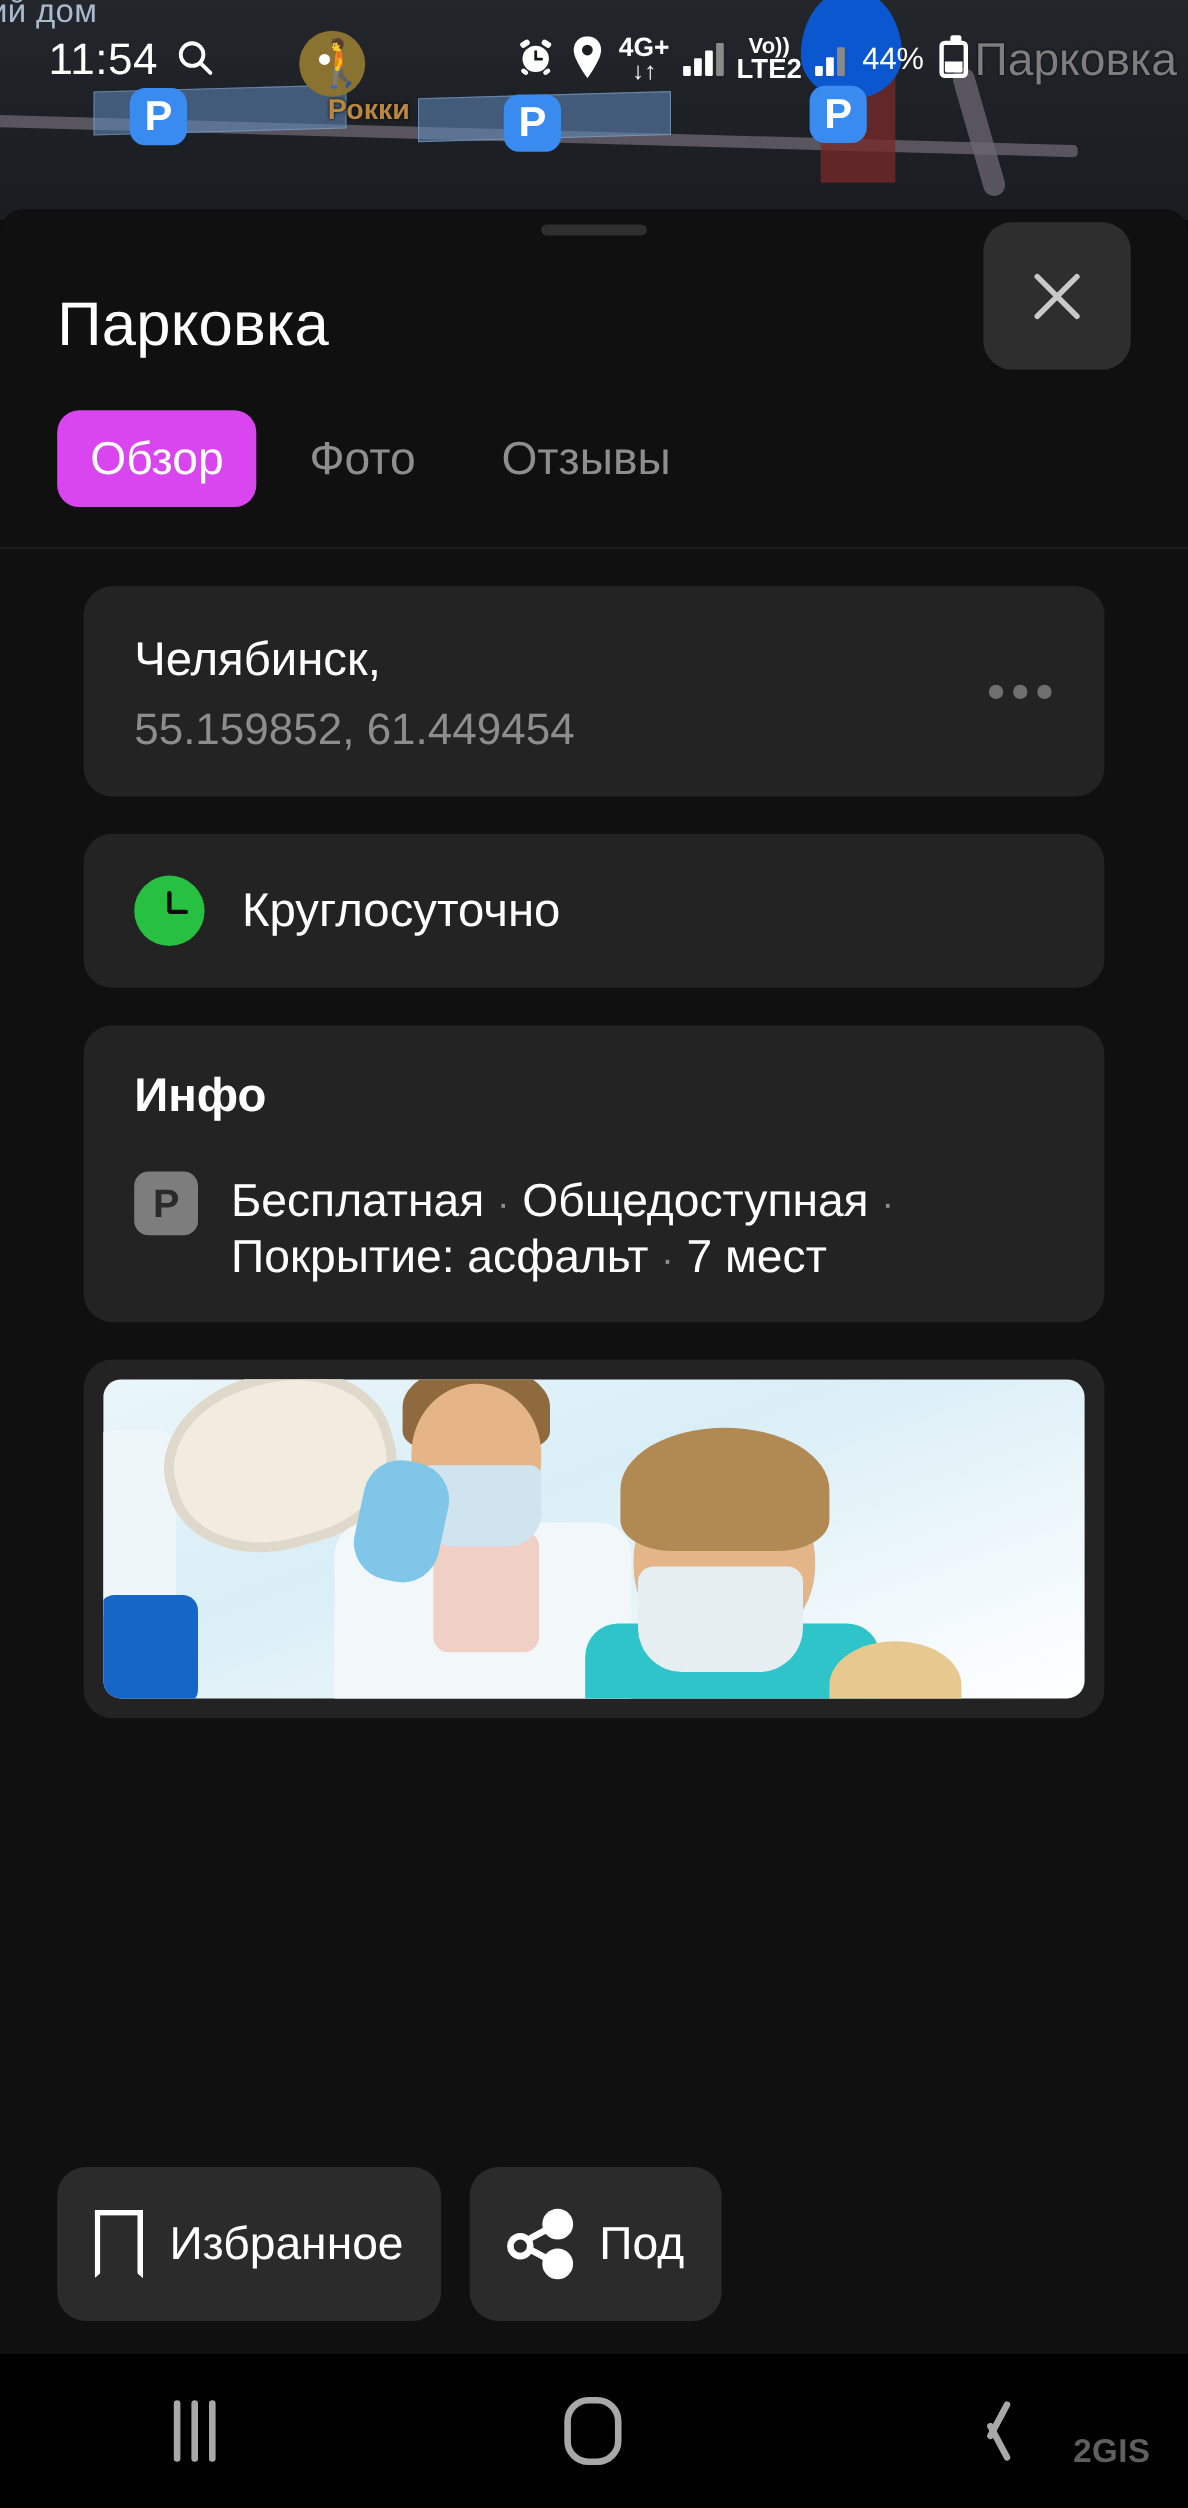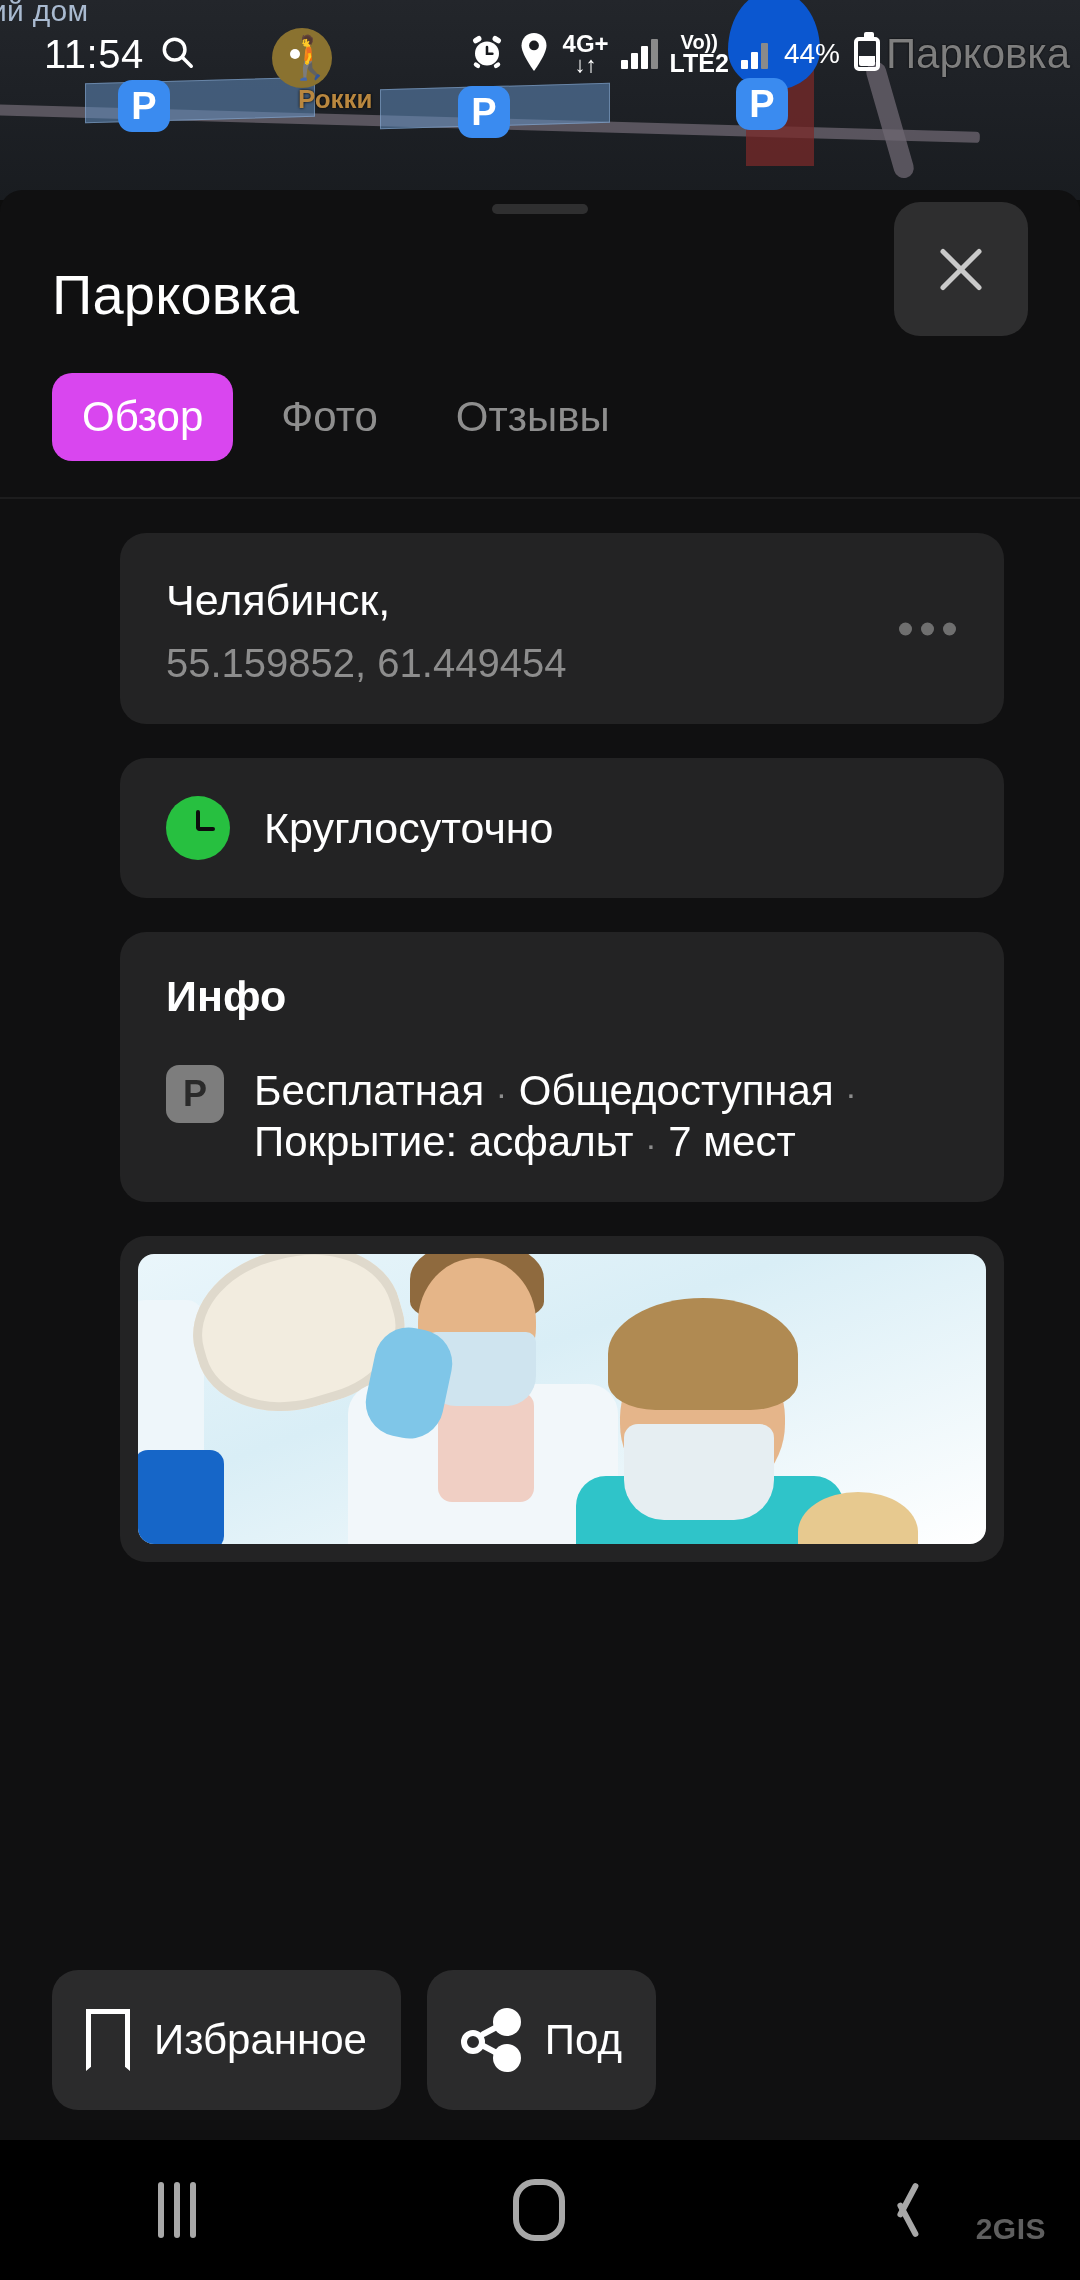--- a/index.html
+++ b/index.html
@@ -87,21 +87,21 @@
   .close-x:before,.close-x:after{
     content:""; position:absolute; left:0; top:26px; width:56px; height:5px; background:#c9c9c9; border-radius:3px;
   }
   .close-x:before{ transform:rotate(45deg);} .close-x:after{ transform:rotate(-45deg);}
 
   .tabs { display:flex; align-items:center; gap:18px; padding:46px 52px 0 52px; }
   .tab { font-size:42px; color:#8e8e8e; padding:20px 30px; border-radius:20px; }
   .tab.active { background:#d946ef; color:#fff; }
   .tabs-divider { margin-top:36px; height:2px; background:#1d1d1e; }
 
-  .body { padding:0 76px;margin-left:44px; }
+  .body { padding:0 76px; }
 
   .card {
     background:#232324; border-radius:26px; margin-top:34px; position:relative;
   }
   .card.addr { padding:40px 46px 38px 46px; }
   .addr-line { font-size:43px; color:#fff; line-height:1.26; }
   .addr-coords { font-size:40px; color:#8d8d8d; margin-top:14px; }
   .kebab { position:absolute; right:48px; top:50%; transform:translateY(-50%); display:flex; gap:9px; }
   .kebab i { width:13px; height:13px; border-radius:50%; background:#6f6f6f; display:block; }
 

